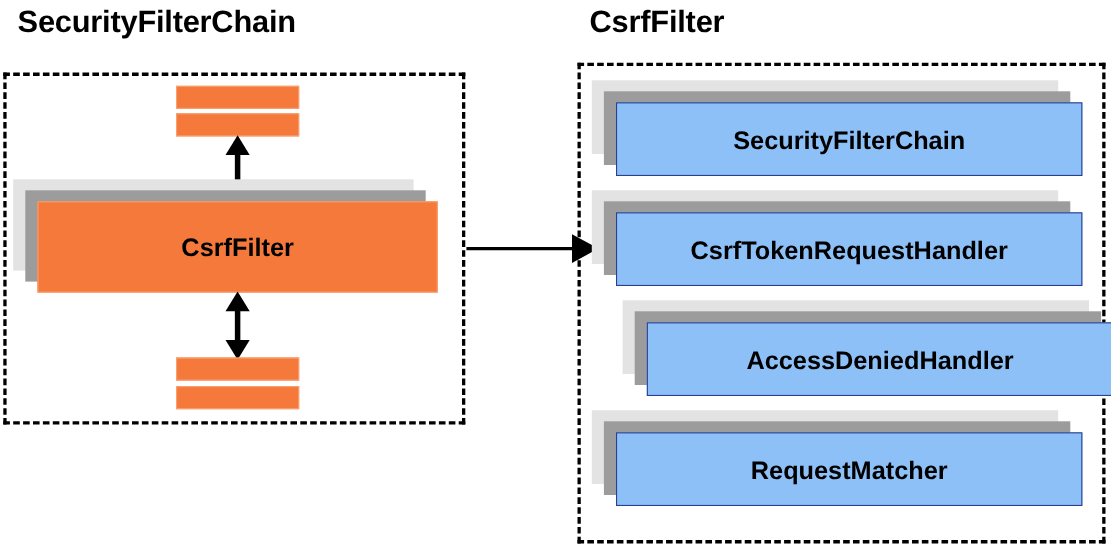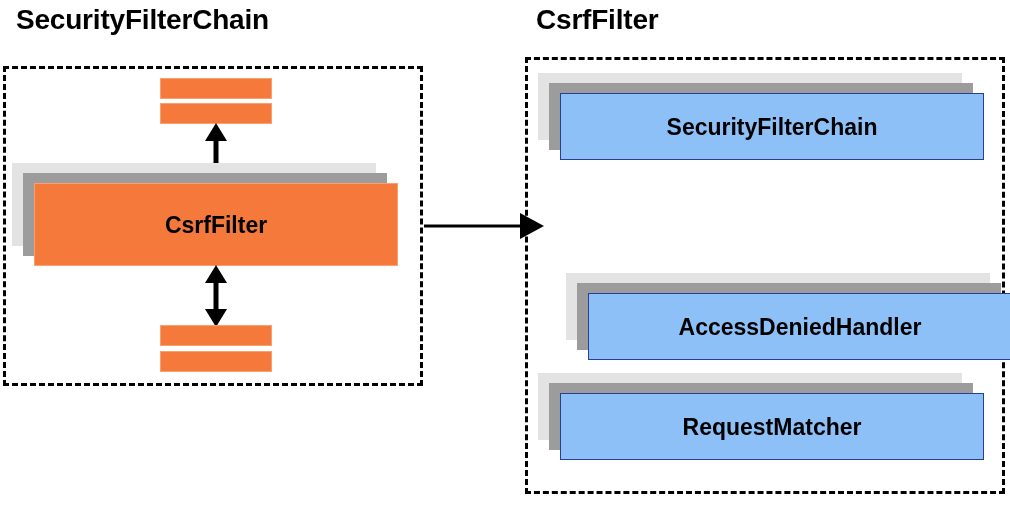--- a/index.html
+++ b/index.html
@@ -167,20 +167,27 @@
   </div>
 
   <div class="node blue" style="left:538px; top:73px; width:424px; height:67px;">
     <div class="shade-light"></div>
     <div class="shade-dark"></div>
     <div class="face">
       <span class="label">SecurityFilterChain</span>
     </div>
   </div>
 
+  <div class="node blue" style="left:538px; top:173px; width:424px; height:67px;">
+    <div class="shade-light"></div>
+    <div class="shade-dark"></div>
+    <div class="face">
+      <span class="label">CsrfTokenRequestHandler</span>
+    </div>
+  </div>
 
   <div class="node blue" style="left:566px; top:273px; width:424px; height:67px;">
     <div class="shade-light"></div>
     <div class="shade-dark"></div>
     <div class="face">
       <span class="label">AccessDeniedHandler</span>
     </div>
   </div>
 
   <div class="node blue" style="left:538px; top:373px; width:424px; height:67px;">

